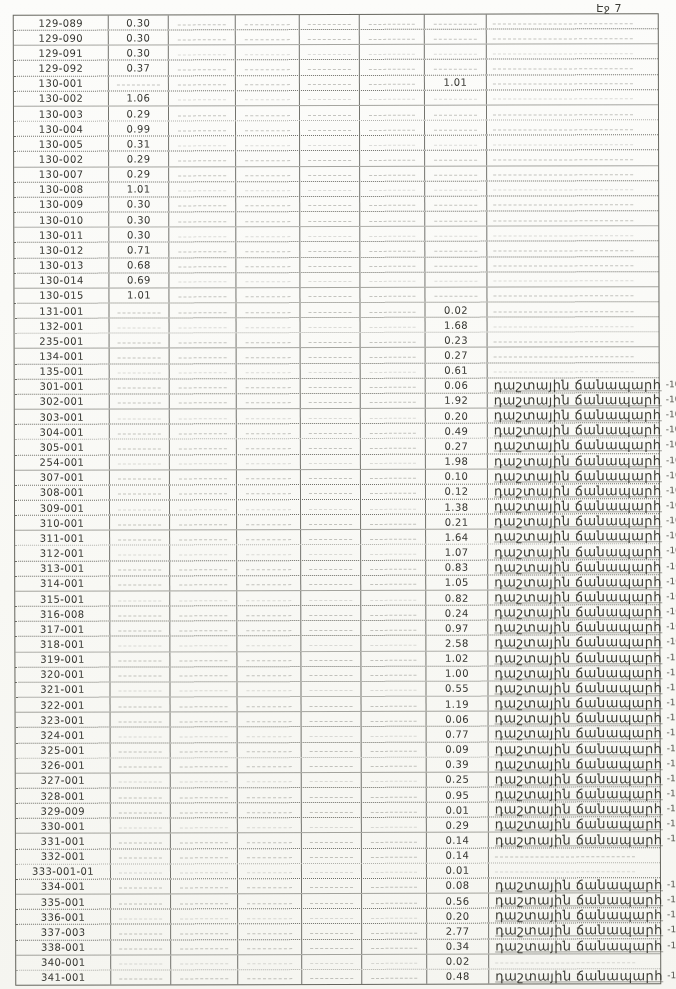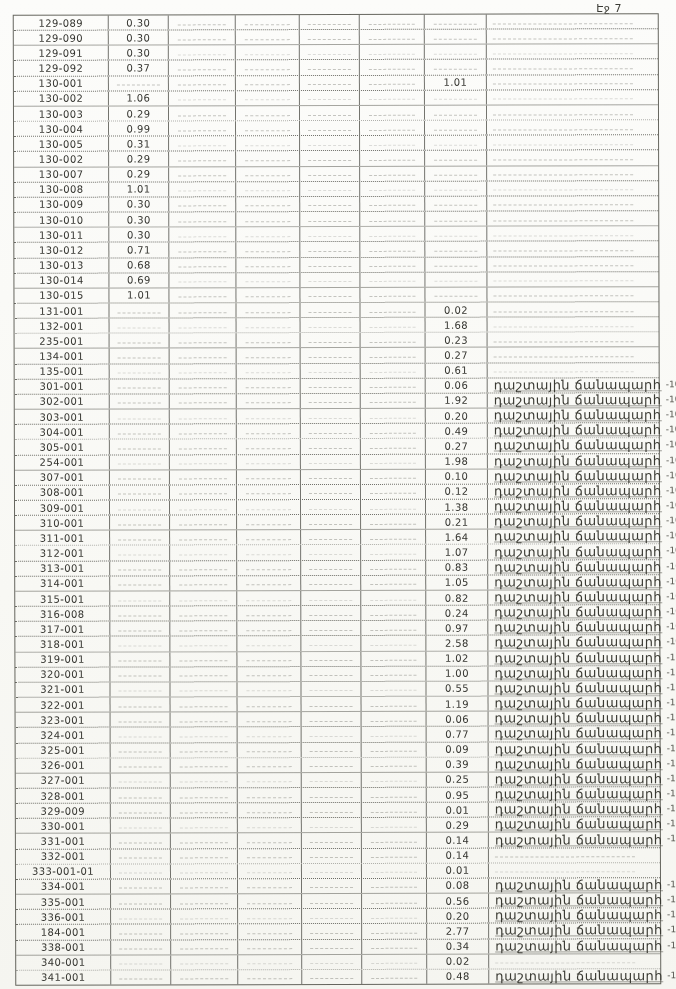--- a/index.html
+++ b/index.html
@@ -786,21 +786,21 @@
           <div class="cell c-4 empty"></div>
           <div class="cell c-5 empty"></div>
           <div class="cell c-6 empty"></div>
           <div class="cell c-v2">0.20</div>
           <div class="cell c-name">
             <span class="name-text">դաշտային ճանապարհ</span>
           </div>
           <span class="edge-mark">-10</span>
         </div>
         <div class="row">
-          <div class="cell c-id">184-001</div>
+          <div class="cell c-id">337-003</div>
           <div class="cell c-v1 empty"></div>
           <div class="cell c-3 empty"></div>
           <div class="cell c-4 empty"></div>
           <div class="cell c-5 empty"></div>
           <div class="cell c-6 empty"></div>
           <div class="cell c-v2">2.77</div>
           <div class="cell c-name">
             <span class="name-text">դաշտային ճանապարհ</span>
           </div>
           <span class="edge-mark">-10</span>

